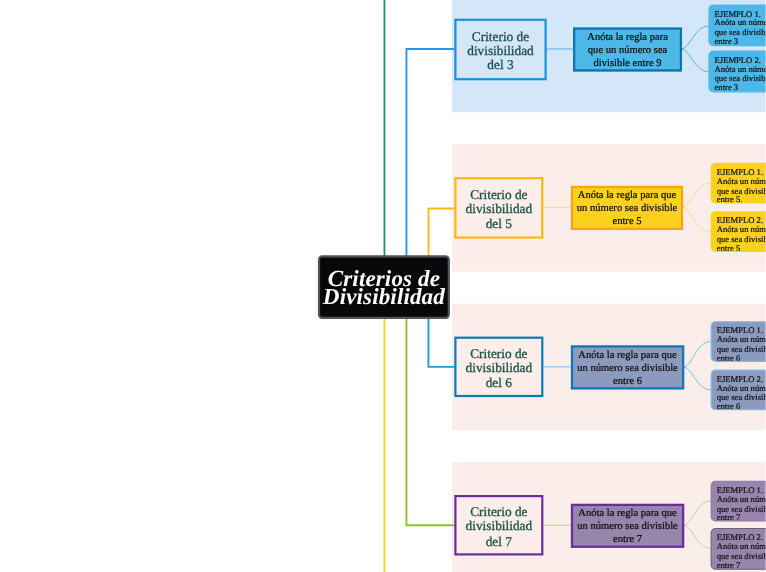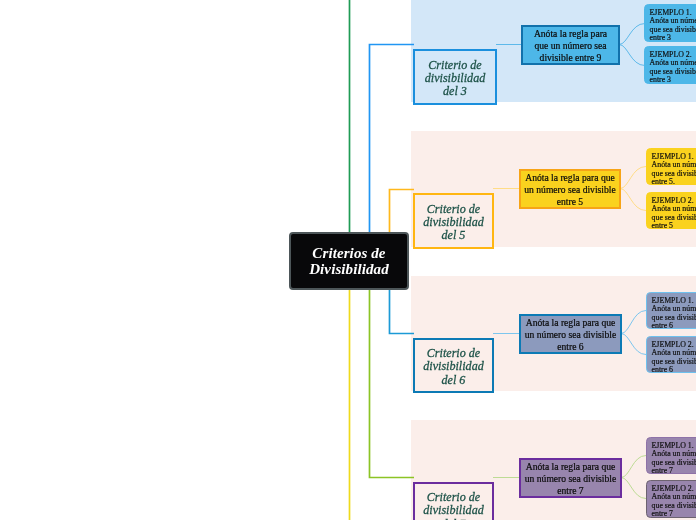--- a/index.html
+++ b/index.html
@@ -9,35 +9,35 @@
        -webkit-font-smoothing:antialiased;-moz-osx-font-smoothing:grayscale;}
   #canvas{position:absolute;left:0;top:0;width:696px;height:520px;overflow:hidden;}
 
   .band{position:absolute;left:411px;width:285px;}
 
   svg.links{position:absolute;left:0;top:0;width:696px;height:520px;}
 
   .node{position:absolute;box-sizing:border-box;display:flex;align-items:center;
         justify-content:center;text-align:center;white-space:pre-line;}
 
-  .crit{font-style:italic;font-weight:normal;color:#1d5248;font-size:12.1px;line-height:13.2px;margin-top:32px;-webkit-text-stroke:0.28px #1d5248;}
+  .crit{font-weight:normal;color:#1d5248;font-size:12.1px;line-height:13.2px;-webkit-text-stroke:0.28px #1d5248;}
   .crit > span{position:relative;top:1.5px;}
 
   .regla{color:#0d0d0d;font-size:9.6px;line-height:12.35px;-webkit-text-stroke:0.22px #0d0d0d;}
   .regla > span{position:relative;top:1.2px;}
 
   .ej{position:absolute;box-sizing:border-box;border-radius:4.5px;font-size:7.85px;
       line-height:8.45px;color:#0f0f0f;padding:3.6px 0 0 4.6px;letter-spacing:-0.02px;
       text-align:left;overflow:hidden;}
   .ej > span{white-space:pre;display:block;-webkit-text-stroke:0.18px #0f0f0f;}
 
   .center-node{position:absolute;box-sizing:border-box;left:289px;top:232px;width:120px;height:58px;
       background:#08080a;border:2.2px solid #4d5659;border-radius:4px;
       display:flex;align-items:center;justify-content:center;text-align:center;
-      color:#ffffff;font-weight:bold;font-style:italic;font-size:15px;
+      color:#ffffff;font-weight:bold;font-style:italic;font-size:21px;
       line-height:16.5px;white-space:pre-line;letter-spacing:0.1px;}
 </style>
 </head>
 <body>
 
 <div id="canvas">
 
   <div class="band" style="top: 0px; height: 102px; background: rgb(211, 231, 248);"></div>
   <div class="band" style="top: 131px; height: 116px; background: rgb(251, 238, 234);"></div>
   <div class="band" style="top: 276px; height: 115px; background: rgb(251, 238, 234);"></div>

